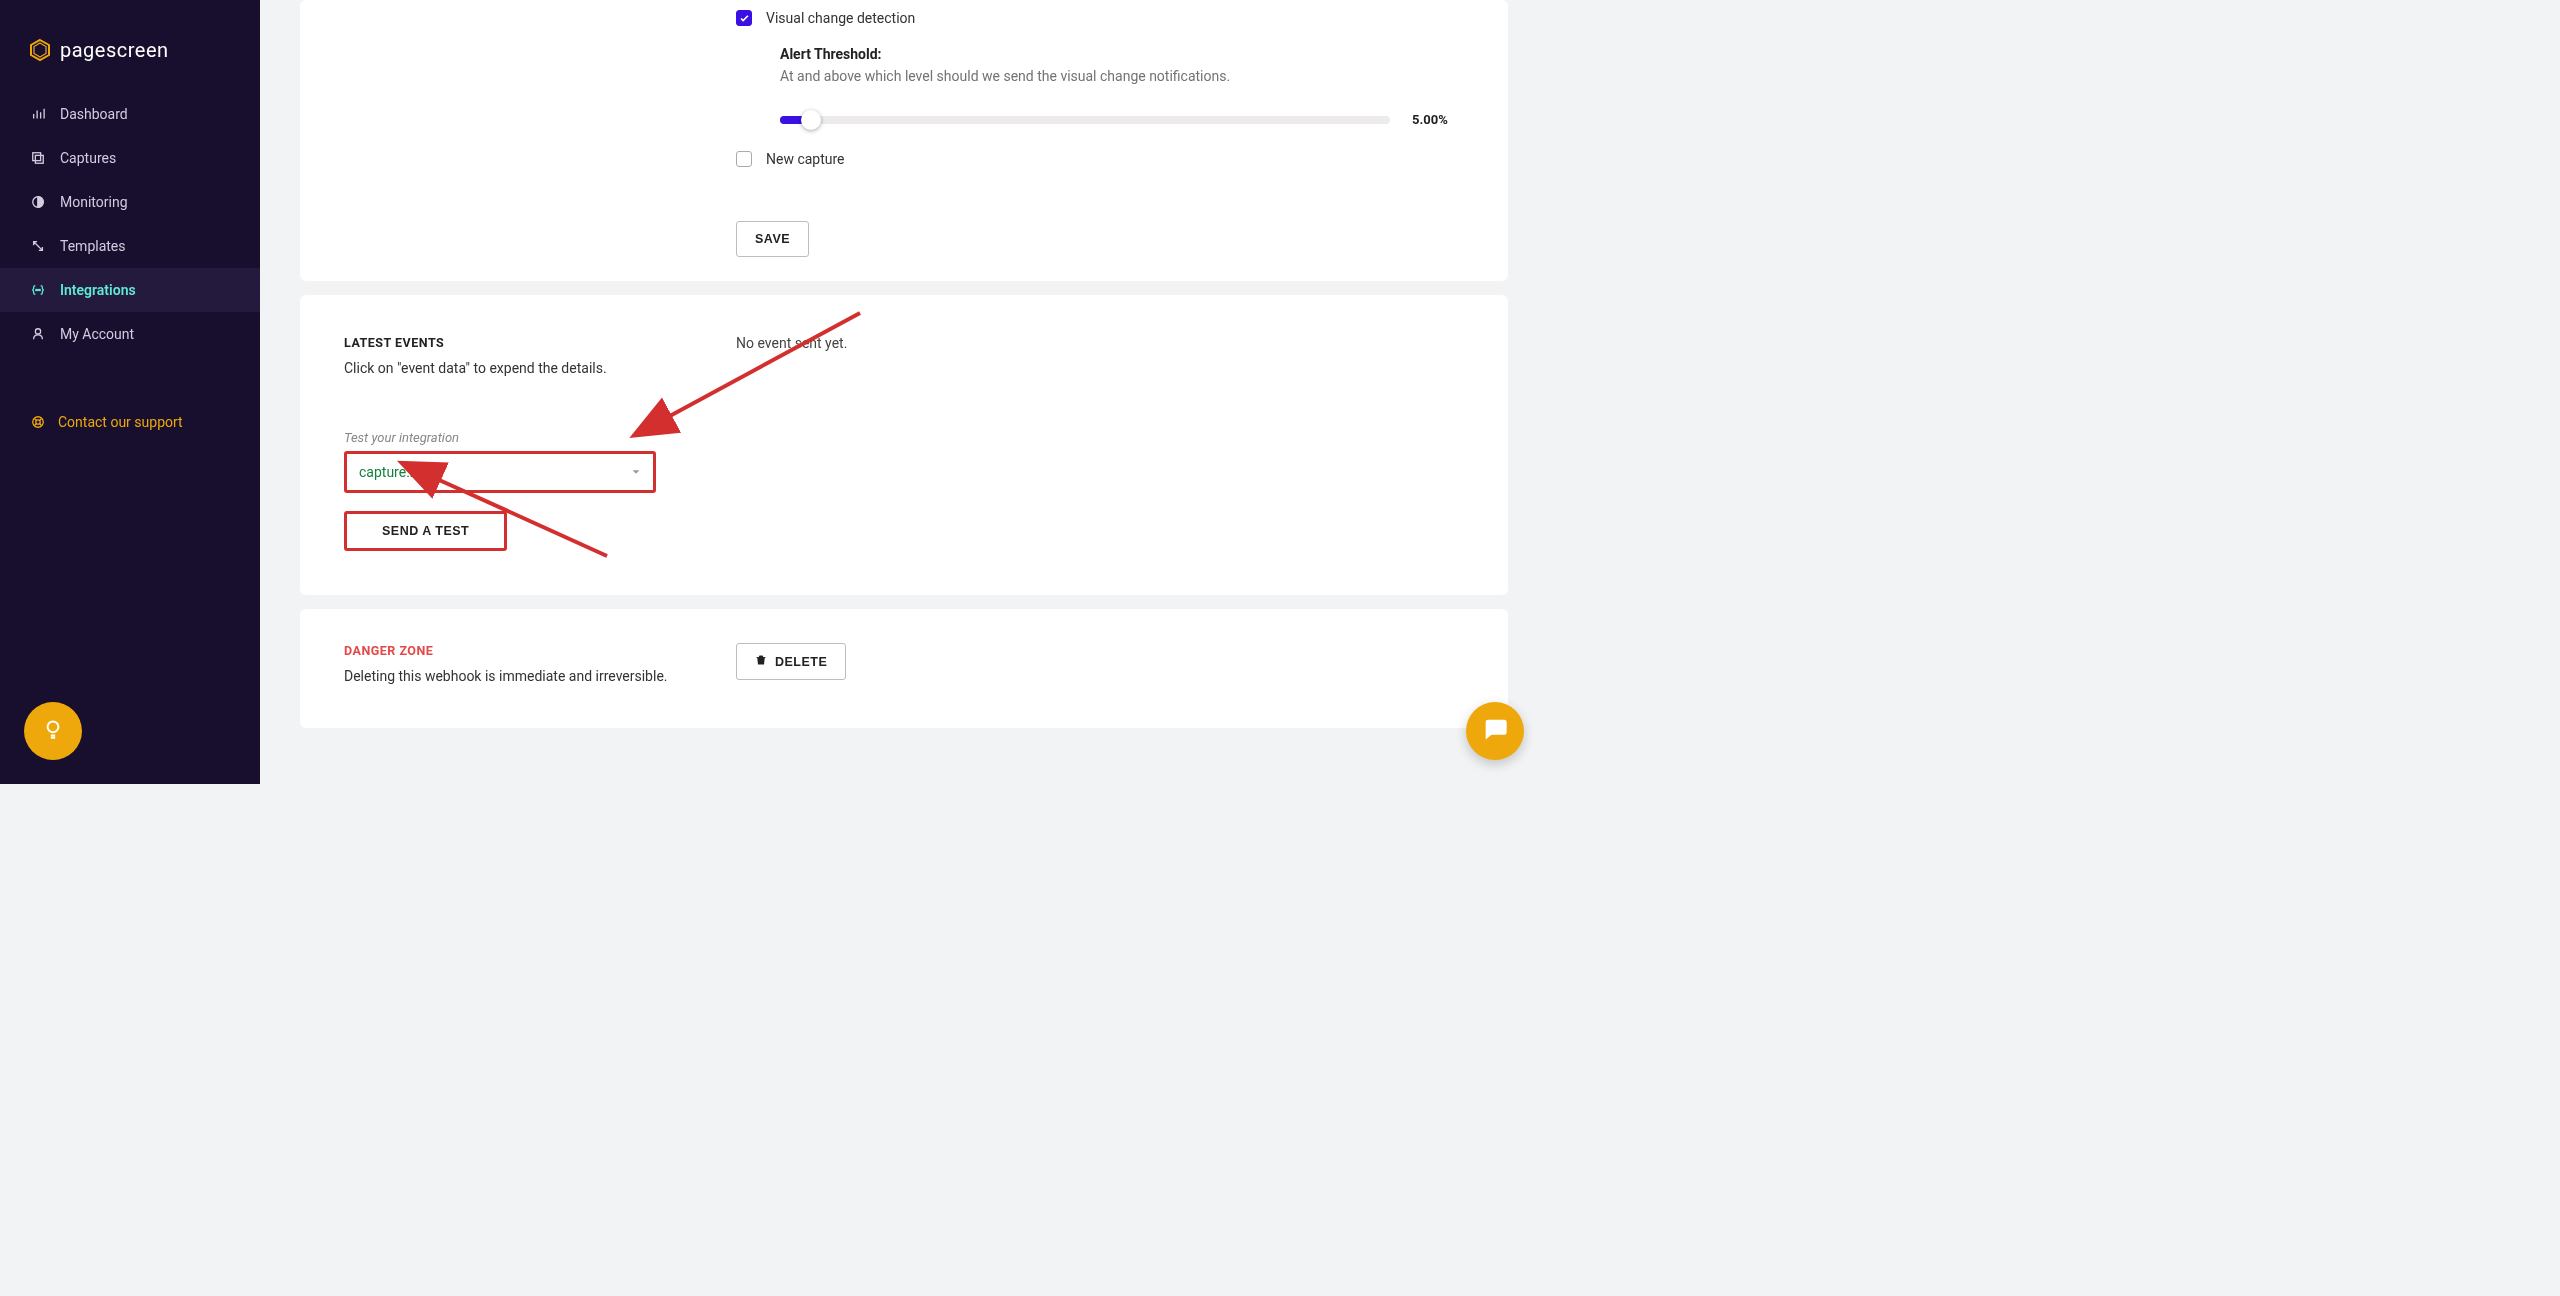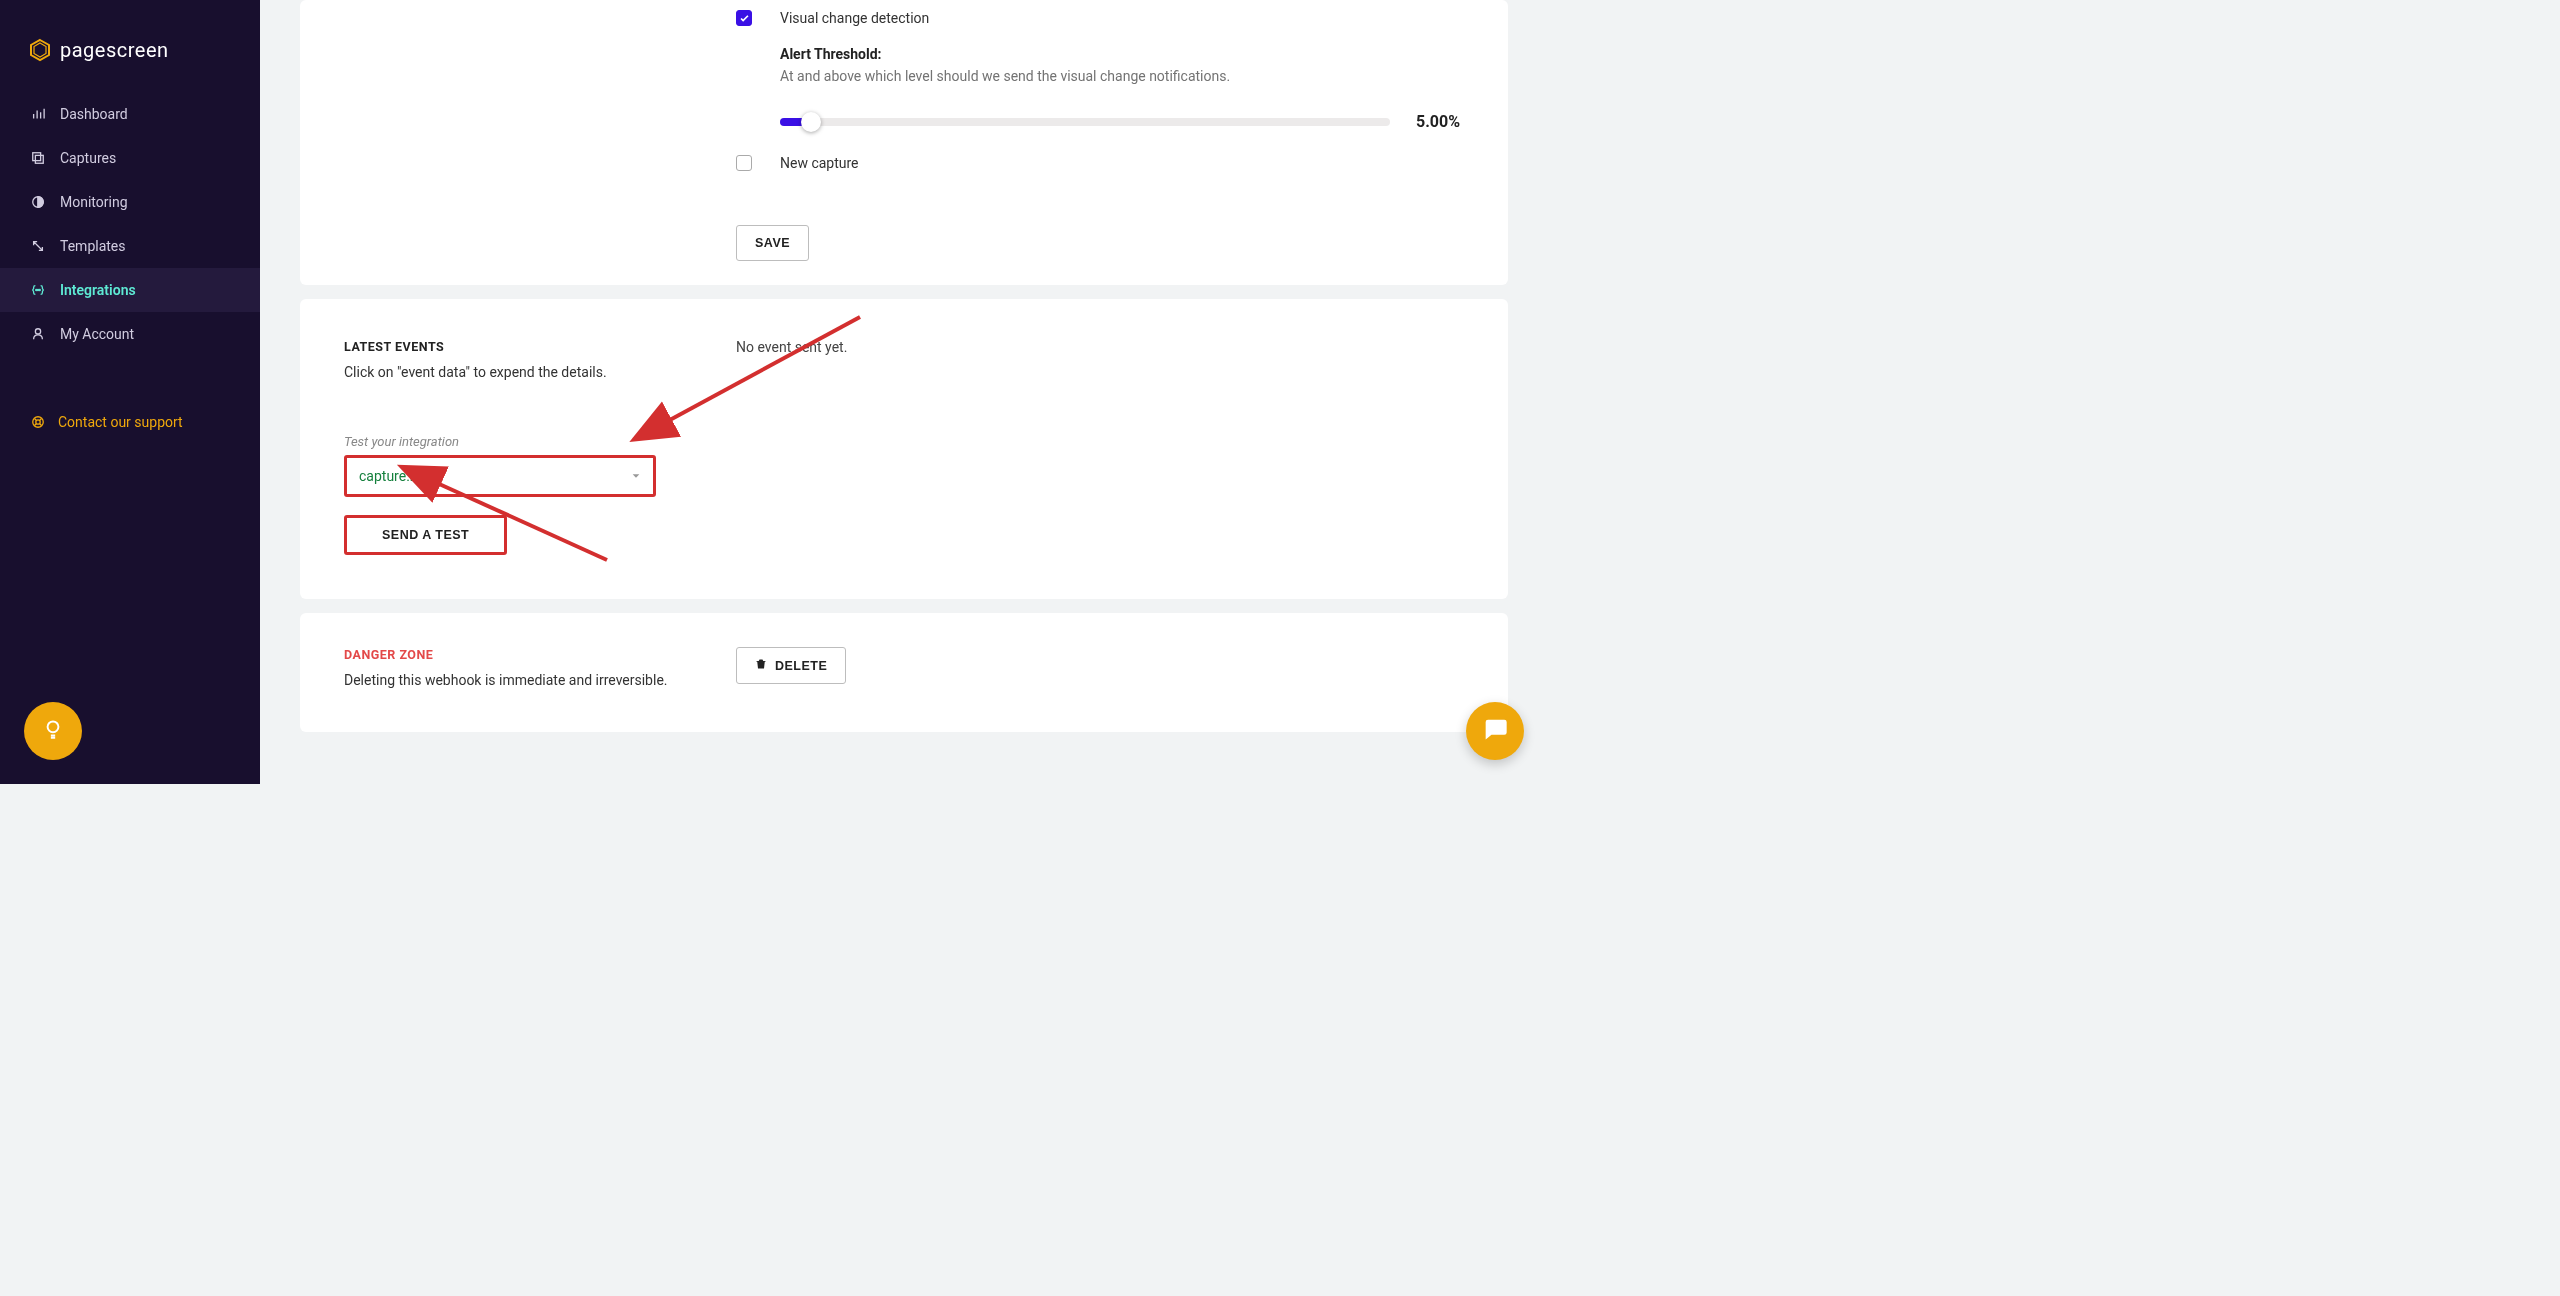--- a/index.html
+++ b/index.html
@@ -87,21 +87,21 @@
   .card1 { margin-top: 0; padding: 0 0 24px 0; }
   .card2 { padding: 40px 44px 44px 44px; position: relative; }
   .card3 { padding: 34px 44px 44px 44px; }
   .settings-row {
     display: flex;
     align-items: flex-start;
     padding: 10px 44px;
   }
   .settings-left { width: 392px; flex-shrink: 0; }
   .settings-right { flex: 1; }
-  .chk-line { display:flex; align-items:center; gap:28px; margin-bottom: 10px; }
+  .chk-line { display:flex; align-items:center; gap:14px; margin-bottom: 10px; }
   .chk {
     width: 16px; height: 16px;
     border: 1px solid #aaa;
     border-radius: 3px;
     display:inline-flex; align-items:center; justify-content:center;
     background:#fff;
   }
   .chk.checked { background:#3a10e5; border-color:#3a10e5; color:#fff; }
   .chk-label { font-size: 14px; color:#333; }
   .sub-block { margin: 20px 0 24px 44px; }
@@ -122,21 +122,21 @@
     width: 5%;
   }
   .slider-thumb {
     position:absolute;
     top:50%; transform:translate(-50%,-50%);
     left:5%;
     width:20px; height:20px; border-radius:50%;
     background:#fff;
     box-shadow:0 1px 4px rgba(0,0,0,0.35);
   }
-  .slider-val { font-weight:700; font-size:16px; color:#222; width:52px; text-align:center; }
+  .slider-val { font-weight:700; font-size:13px; color:#222; width:52px; text-align:left; }
   .btn {
     display:inline-flex; align-items:center; gap:8px;
     background:#fff; border:1px solid #bdbdbd;
     padding:10px 18px;
     font-size:12.5px;
     font-weight:700;
     letter-spacing:0.5px;
     color:#222;
     cursor:pointer;
     border-radius:3px;

